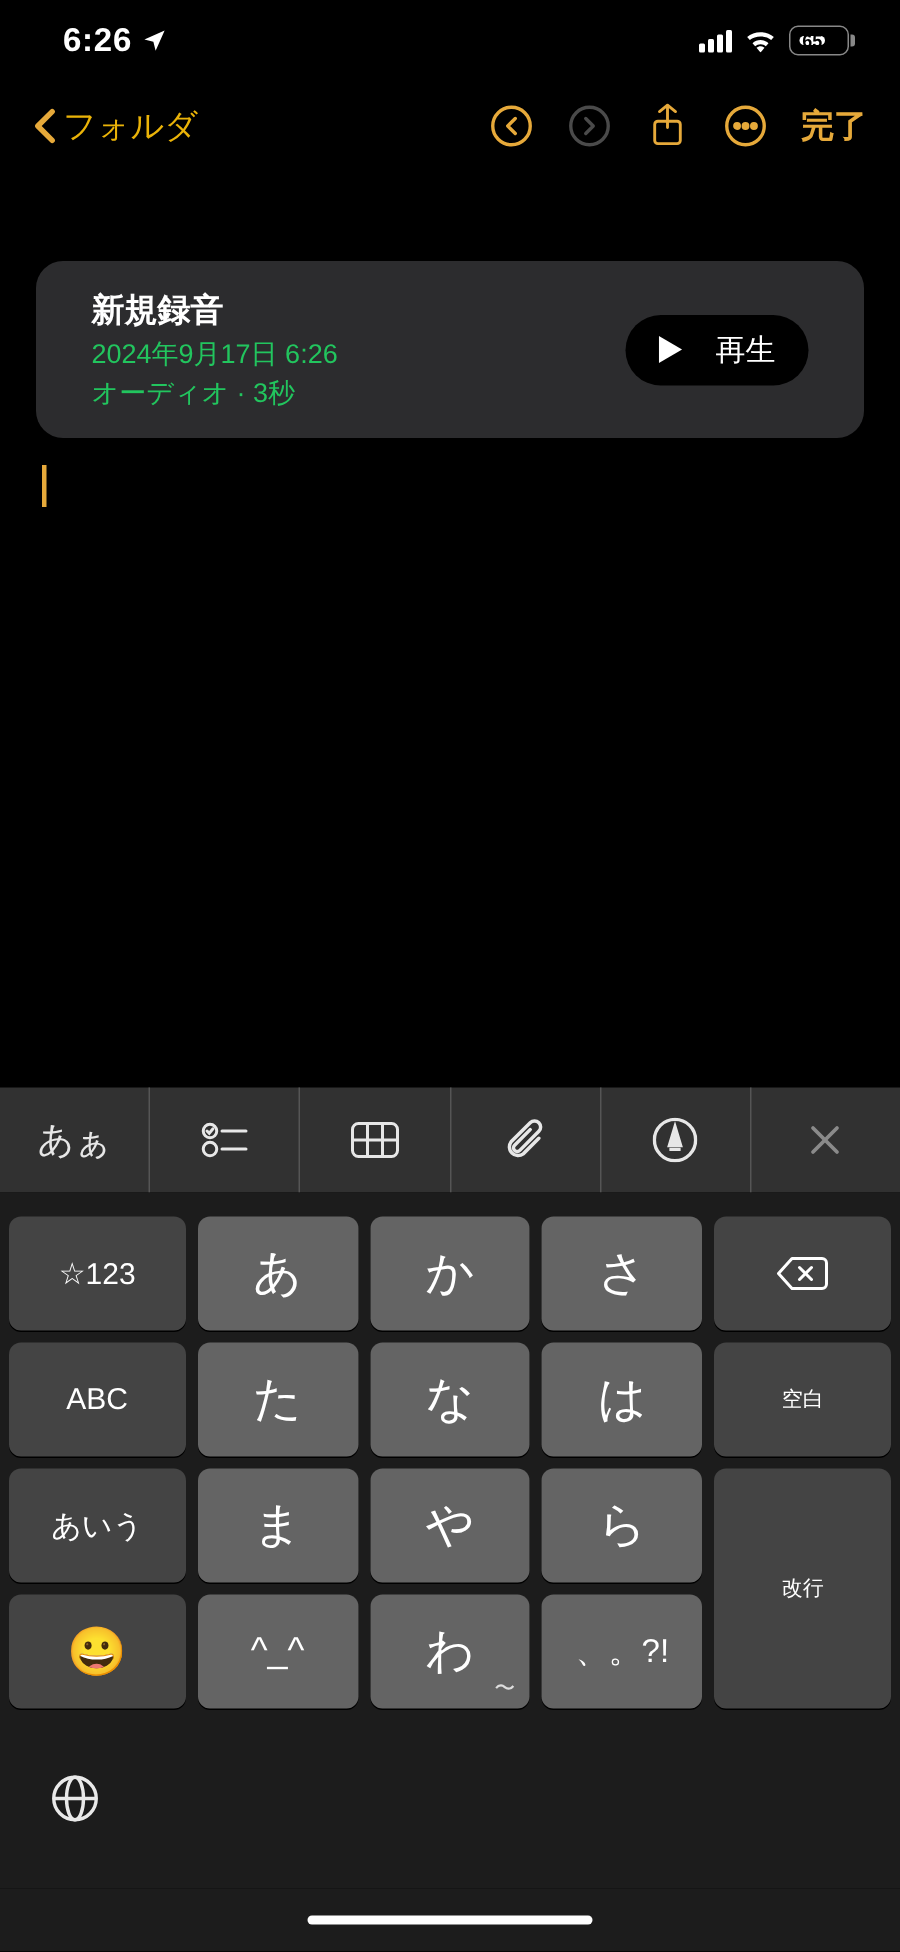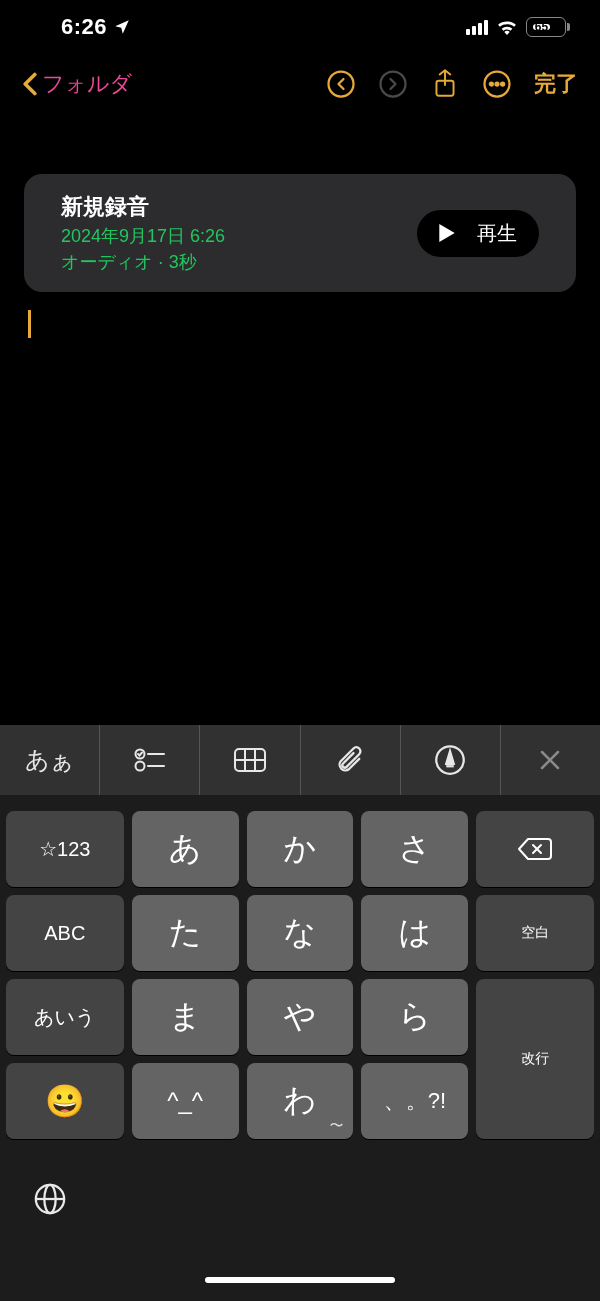--- a/index.html
+++ b/index.html
@@ -1,36 +1,36 @@
 <!DOCTYPE html>
 <html><head>
 <meta charset="utf-8">
 <style>
   * { margin: 0; padding: 0; box-sizing: border-box; }
   html, body { width: 600px; height: 1301px; background: #000; font-family: -apple-system, "Hiragino Sans", sans-serif; overflow: hidden; color: #fff; }
   body { display: flex; flex-direction: column; }
 
   
-  .status-bar { height: 54px; display: flex; align-items: center; justify-content: space-between; padding: 0 30px 0 42px; margin-left: 19px; }
+  .status-bar { height: 54px; display: flex; align-items: center; justify-content: space-between; padding: 0 30px 0 42px; }
   .status-left { display: flex; align-items: center; gap: 6px; font-size: 22px; font-weight: 600; letter-spacing: 0.5px; }
   .status-right { display: flex; align-items: center; gap: 8px; }
   .battery-pill { display: flex; align-items: center; }
   .battery-body { width: 40px; height: 20px; border: 1.5px solid #888; border-radius: 6px; position: relative; display:flex; align-items:center; padding:6px; }
   .battery-fill { background:#fff; border-radius:4px; height:100%; width:65%; display:flex; align-items:center; justify-content:center; font-size:12px; font-weight:600; color:#000;}
   .battery-tip { width: 3px; height: 8px; background:#888; border-radius:0 2px 2px 0; margin-left:1px;}
   .signal-bars { display:flex; align-items:flex-end; gap:2px; height:16px;}
   .signal-bars span { width:4px; background:#fff; border-radius:1px;}
   .signal-bars span:nth-child(1){height:6px;}
   .signal-bars span:nth-child(2){height:9px;}
   .signal-bars span:nth-child(3){height:12px;}
   .signal-bars span:nth-child(4){height:15px;}
 
   
   .nav-bar { height: 60px; display:flex; align-items:center; padding: 0 22px; gap: 10px;}
-  .nav-back { display:flex; align-items:center; color:#ec4899; font-size:22px; gap:4px;}
+  .nav-back { display:flex; align-items:center; color:#eab308; font-size:22px; gap:4px;}
   .nav-spacer { flex:1; }
   .nav-icon { width:42px; height:42px; display:flex; align-items:center; justify-content:center; color:#e6a93a; }
   .nav-icon.disabled { color:#4a4a4a; }
   .nav-done { color:#e6a93a; font-size:22px; font-weight:600; margin-left:6px;}
 
   
   .content { flex: 0 0 auto; padding: 60px 24px 0 24px; }
   .audio-card { background:#2c2c2e; border-radius:18px; padding:18px 37px; display:flex; align-items:center; justify-content:space-between; }
   .audio-info { display:flex; flex-direction:column; gap:2px;}
   .audio-title { font-size:22px; font-weight:600; color:#fff;}

